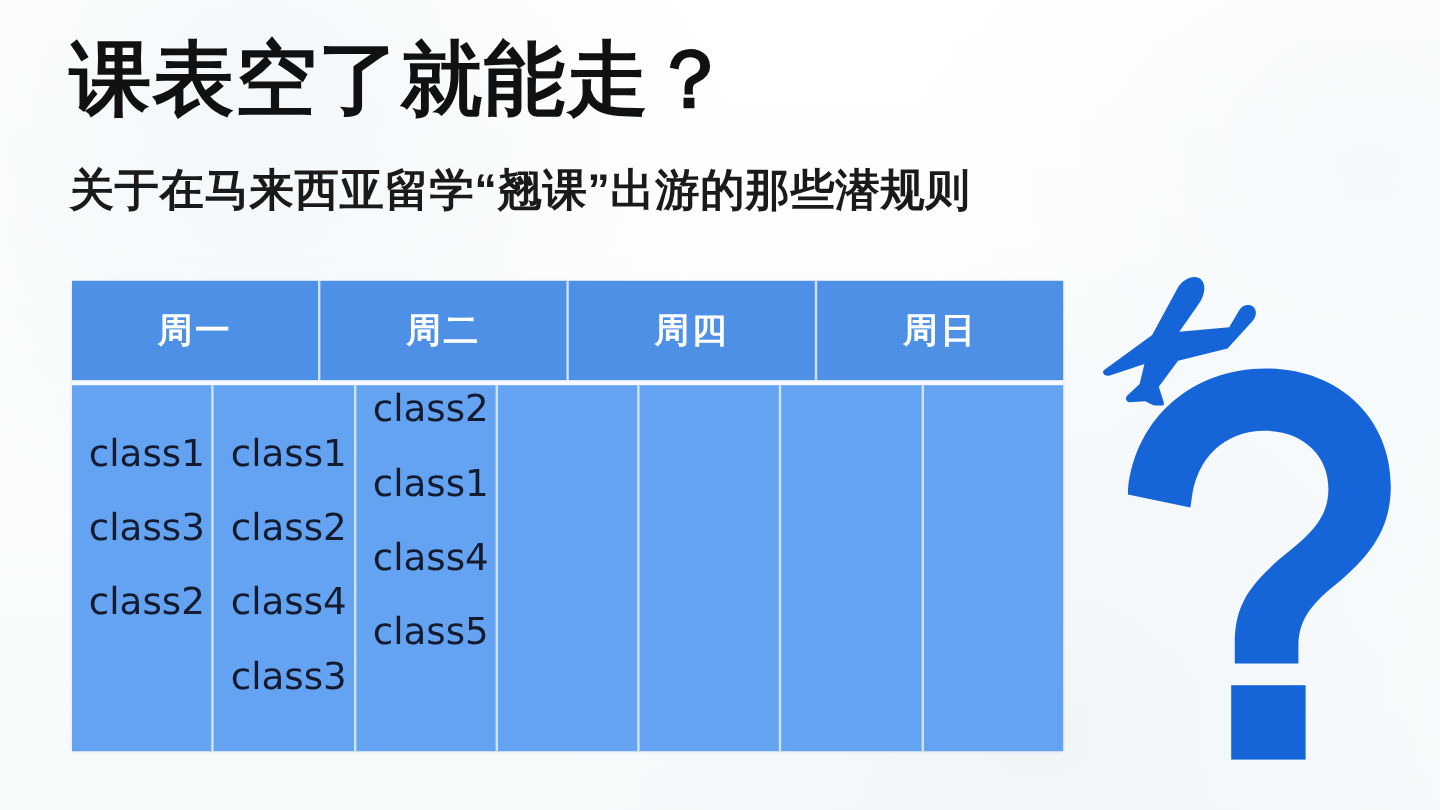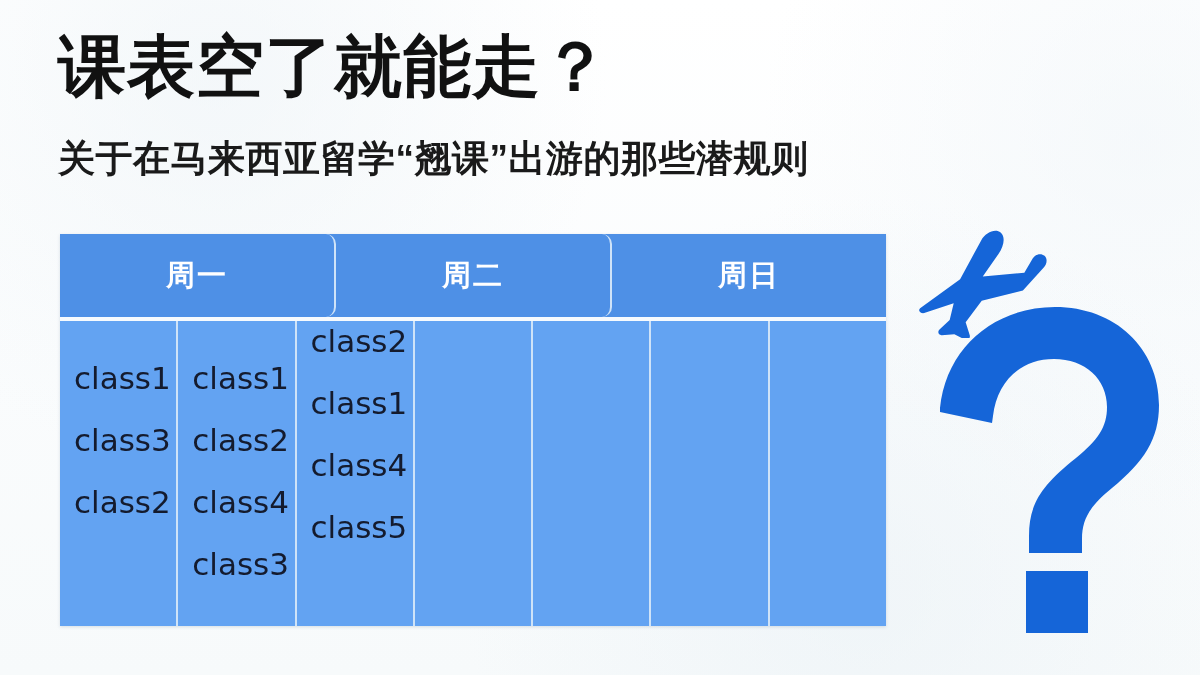--- a/index.html
+++ b/index.html
@@ -77,21 +77,20 @@
     flex: 1 1 0;
     display: flex;
     align-items: center;
     justify-content: center;
     color: #ffffff;
     font-size: 29px;
     font-weight: bold;
     letter-spacing: 2px;
     border-right: 2px solid #cfe3f8;
     box-sizing: border-box;
-    border-radius: 10px;
   }
   .tt-head .cell:last-child { border-right: none; }
 
   .tt-sep {
     height: 4px;
     background: #f6fafe;
   }
 
   .tt-body {
     display: flex;
@@ -149,20 +148,21 @@
 <div class="page">
 
   <div class="title">课表空了就能走？</div>
 
   <div class="subtitle">关于在马来西亚留学“翘课”出游的那些潜规则</div>
 
   <div class="timetable">
     <div class="tt-head">
         <div class="cell">周一</div>
         <div class="cell">周二</div>
+        <div class="cell">周四</div>
         <div class="cell">周日</div>
       </div>
     <div class="tt-sep"></div>
     <div class="tt-body">
         <div class="cell col-0">
           <div class="entries">
             <div class="entry">class1</div>
             <div class="entry">class3</div>
             <div class="entry">class2</div>
           </div>

